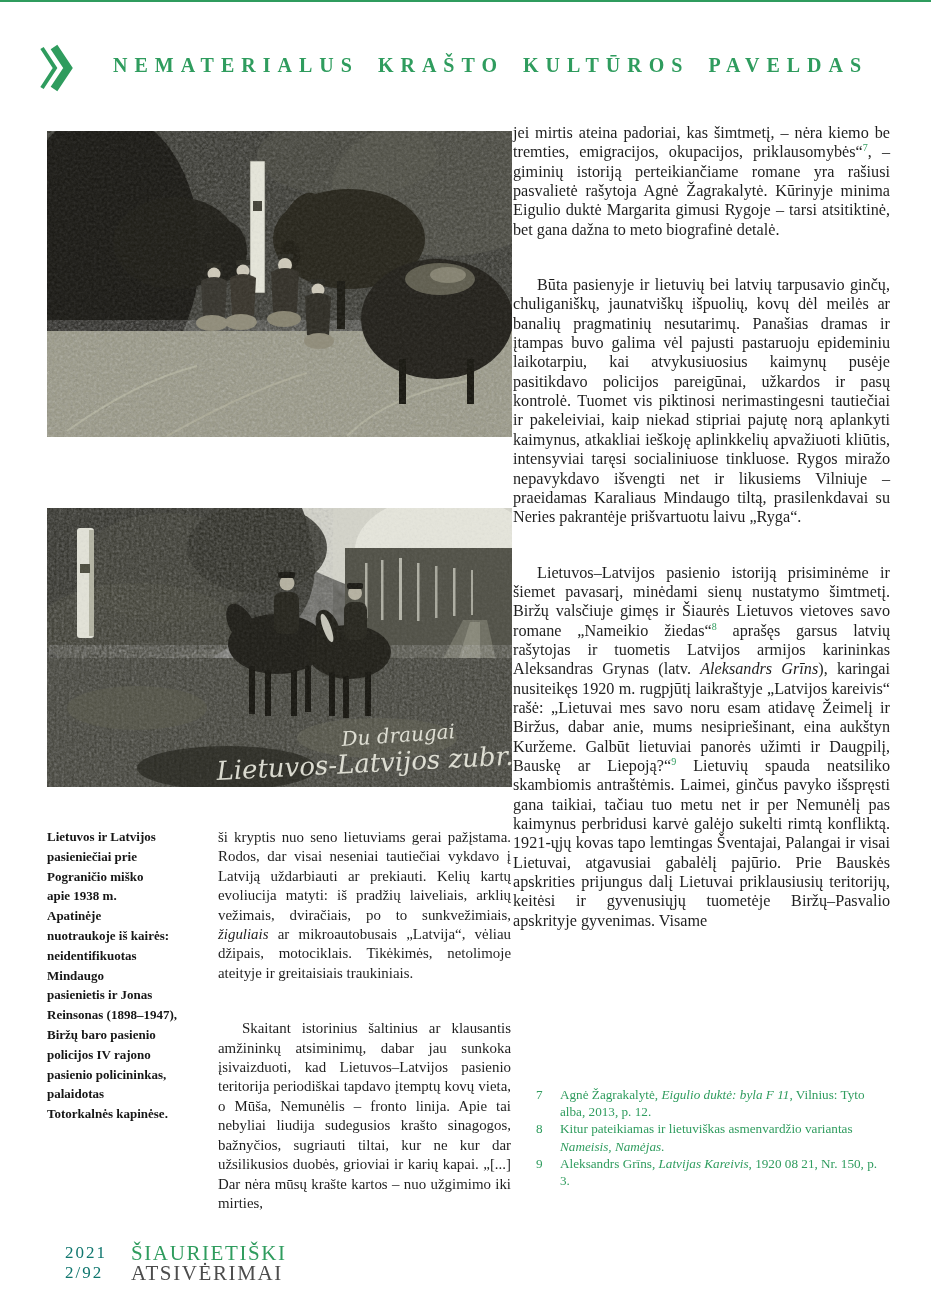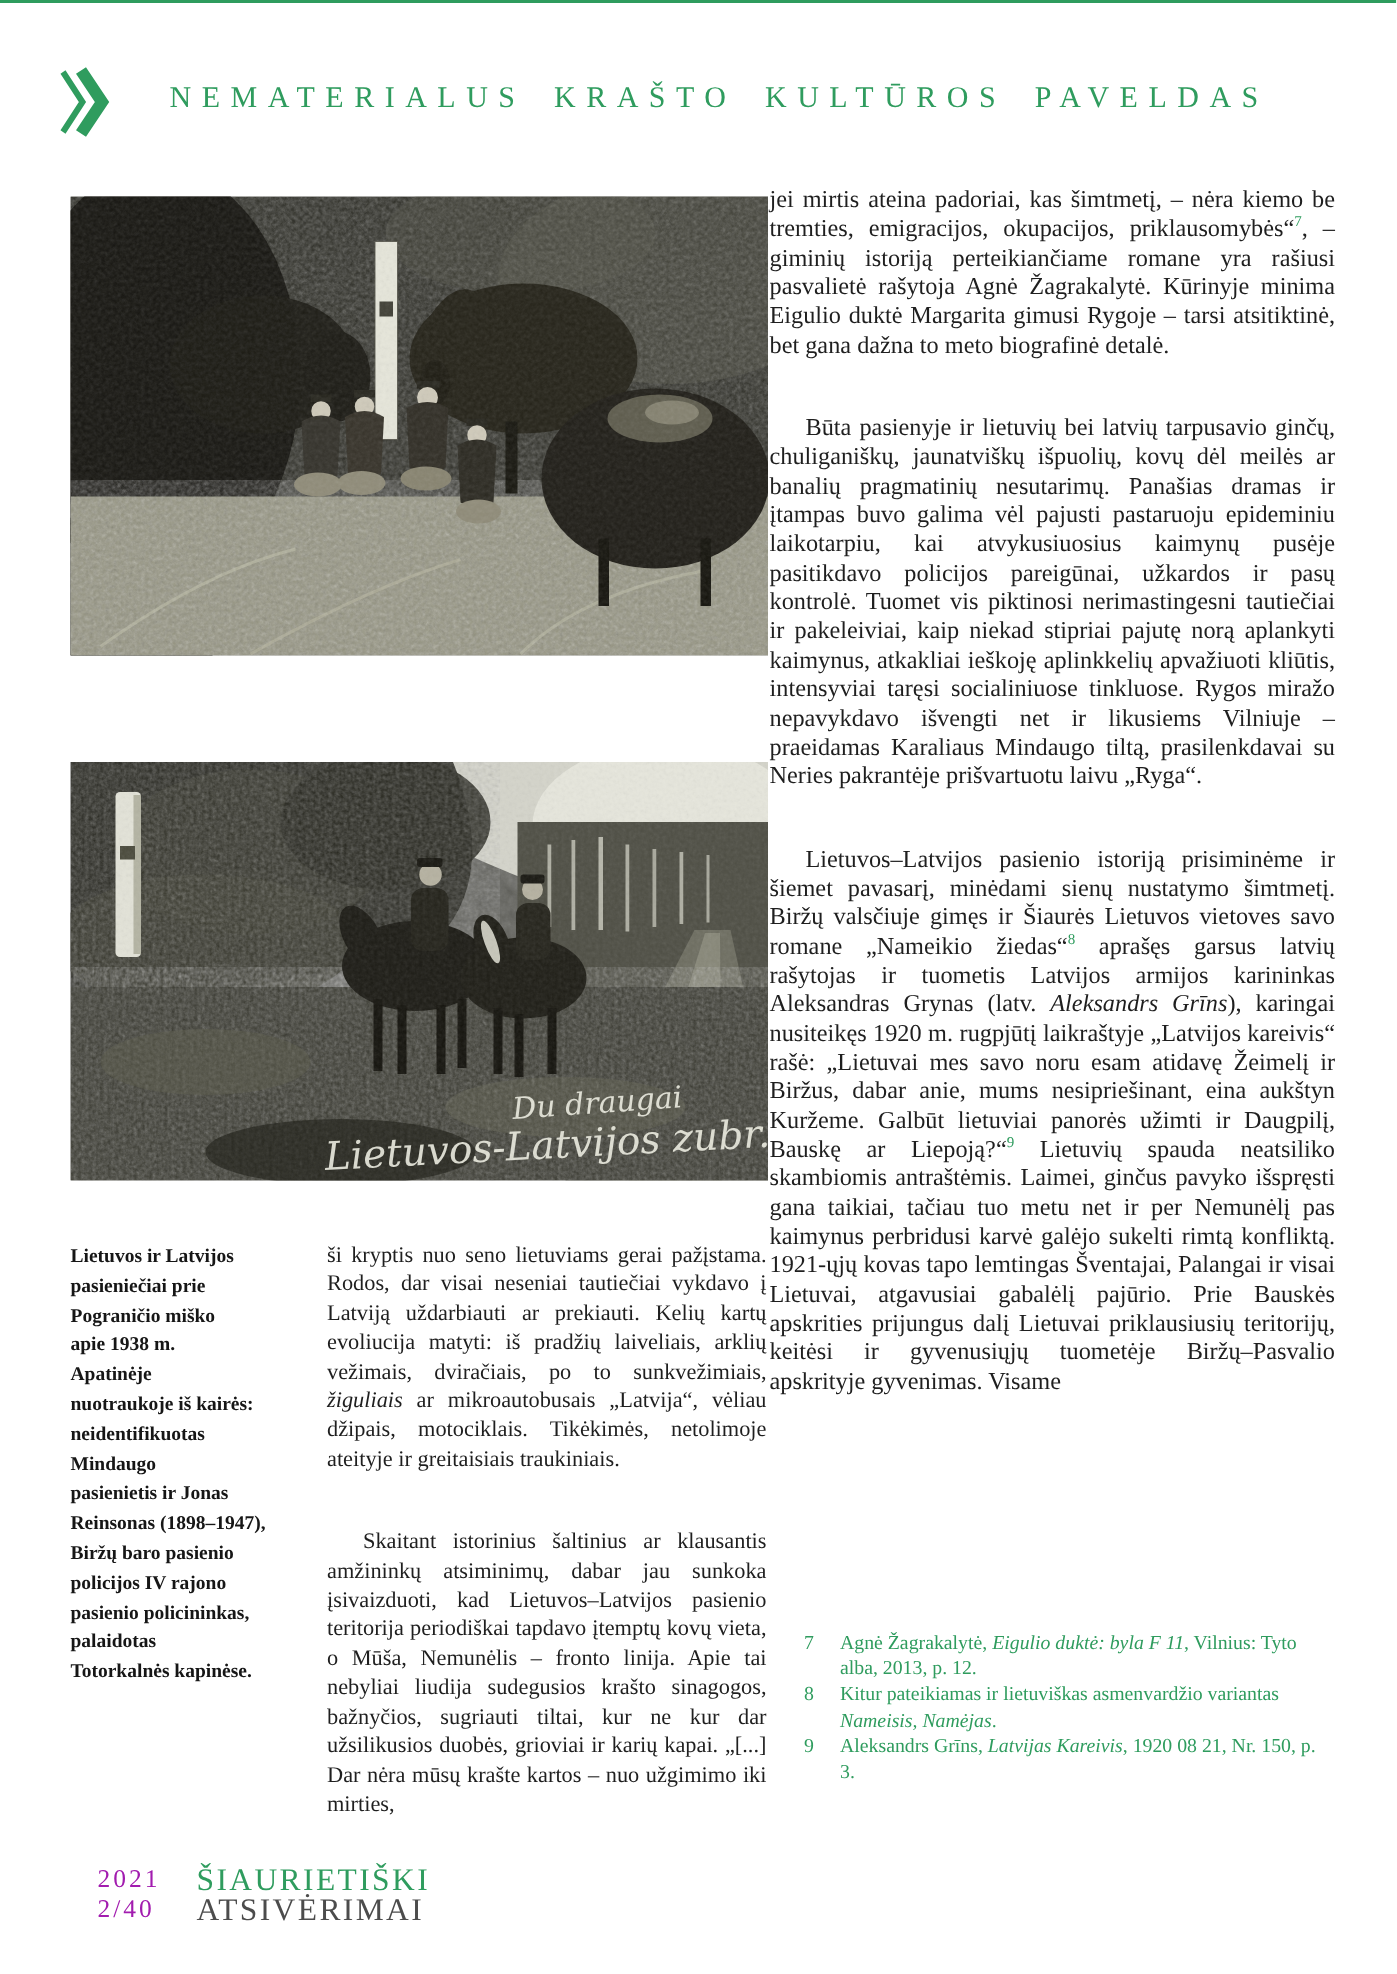--- a/index.html
+++ b/index.html
@@ -4,21 +4,21 @@
 <style>
   html,body{margin:0;padding:0;background:#ffffff;}
   .page{position:relative;width:931px;height:1316px;background:#ffffff;overflow:hidden;
         font-family:"Liberation Serif",serif;color:#1f1f1f;}
   .top-rule{position:absolute;left:0;top:0;width:931px;height:2px;background:#2f9c5e;}
 
   
   .masthead{position:absolute;left:0;top:0;width:931px;}
   .chevrons{position:absolute;left:38px;top:44px;}
   .masthead-title{position:absolute;left:113px;top:54px;width:800px;
-        font-size:20px;letter-spacing:7px;word-spacing:7px;color:#2f9c5e;white-space:nowrap;}
+        font-size:20px;letter-spacing:7px;word-spacing:7px;color:#2f9c5e;white-space:nowrap;font-weight:bold;}
 
   
   .photo{position:absolute;left:47px;margin:0;padding:0;line-height:0;}
   .photo-top{top:131px;}
   .photo-bottom{top:508px;}
 
   
   .caption{position:absolute;left:47px;top:827px;width:175px;}
   .caption-bold{font-weight:bold;font-size:13px;line-height:19.8px;color:#161616;}
   .caption-credit{margin-top:21px;font-style:italic;font-size:14.6px;line-height:20px;color:#2a2a2a;}
@@ -34,21 +34,21 @@
   
   .footnotes{position:absolute;left:536px;top:1086px;width:348px;color:#2f9c5e;
         font-size:13.2px;line-height:17.2px;}
   .fn-row{display:flex;align-items:flex-start;}
   .fn-num{flex:0 0 24px;}
   .fn-text{flex:1 1 auto;}
 
   
   .pagefoot{position:absolute;left:65px;top:1243px;display:grid;
         grid-template-columns:52px auto;column-gap:14px;row-height:20px;line-height:20px;}
-  .pf-num{color:#a21caf;font-size:17px;letter-spacing:2px;}
+  .pf-num{color:#0f766e;font-size:17px;letter-spacing:2px;}
   .pf-caps{font-family:"Liberation Serif",serif;font-size:21px;letter-spacing:1.6px;}
   .pf-mag1{color:#2f9c5e;}
   .pf-mag2{color:#4c4c4c;}
 </style>
 </head>
 <body>
 
 <div class="page">
 
   <div class="top-rule"></div>
@@ -250,17 +250,17 @@
       </div>
       <div class="fn-row">
         <span class="fn-num">9</span>
         <span class="fn-text">Aleksandrs Grīns, <i>Latvijas Kareivis</i>, 1920 08 21, Nr. 150, p. 3.</span>
       </div>
     </section>
 
   <footer class="pagefoot">
     <div class="pf-num pf-year">2021</div>
     <div class="pf-caps pf-mag1">ŠIAURIETIŠKI</div>
-    <div class="pf-num pf-issue">2/40</div>
+    <div class="pf-num pf-issue">2/92</div>
     <div class="pf-caps pf-mag2">ATSIVĖRIMAI</div>
   </footer>
 
 </div>
 
 </body></html>

